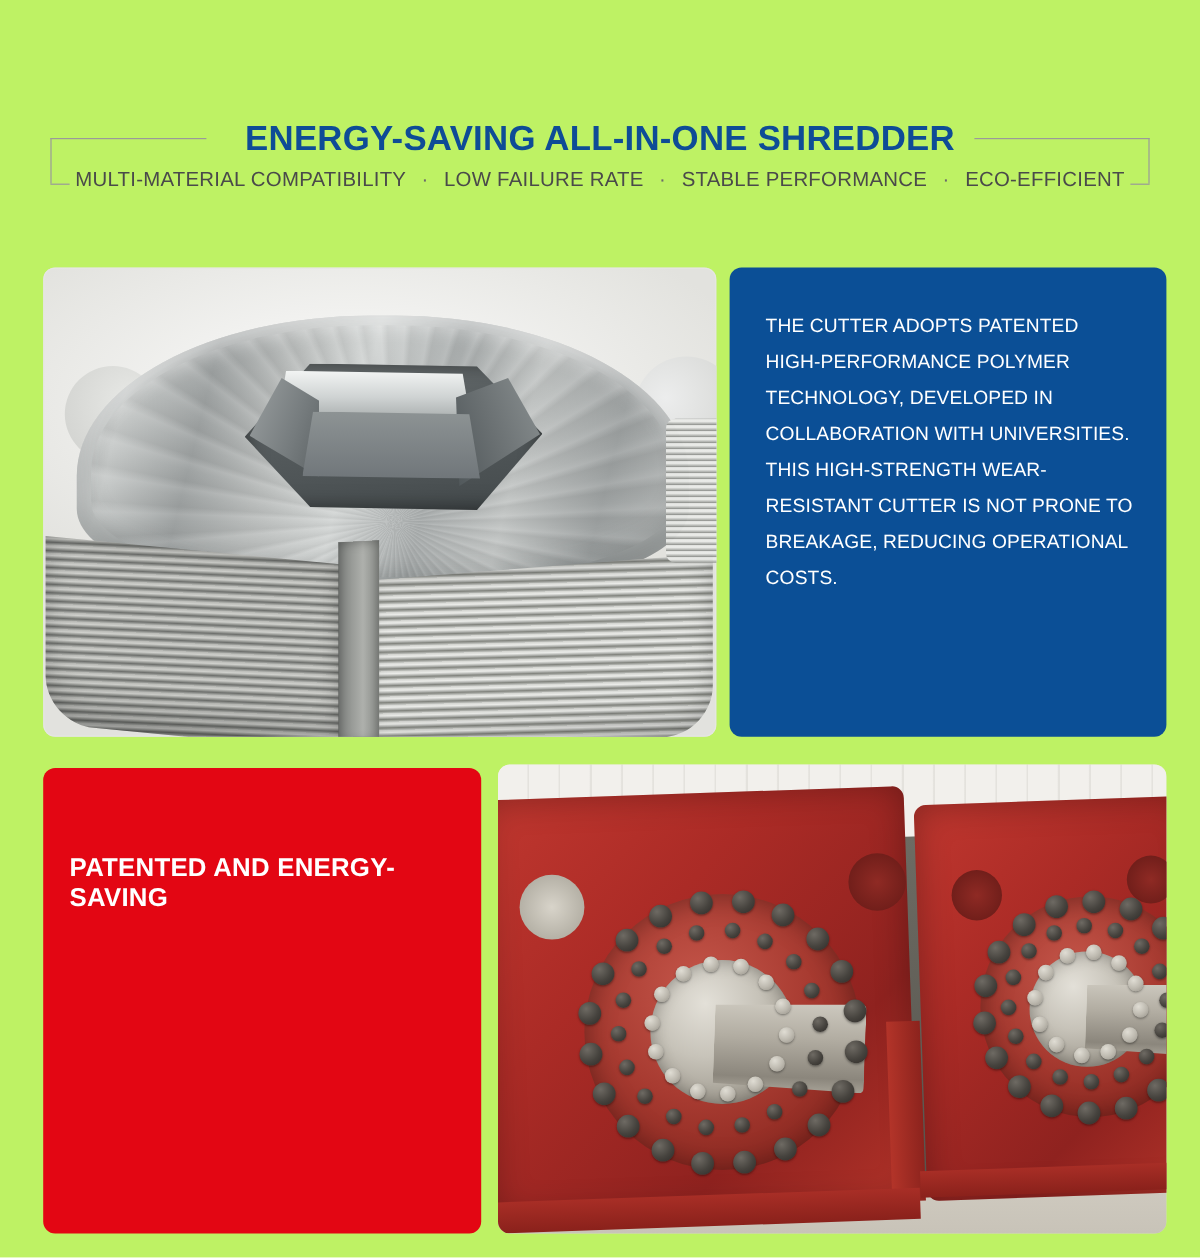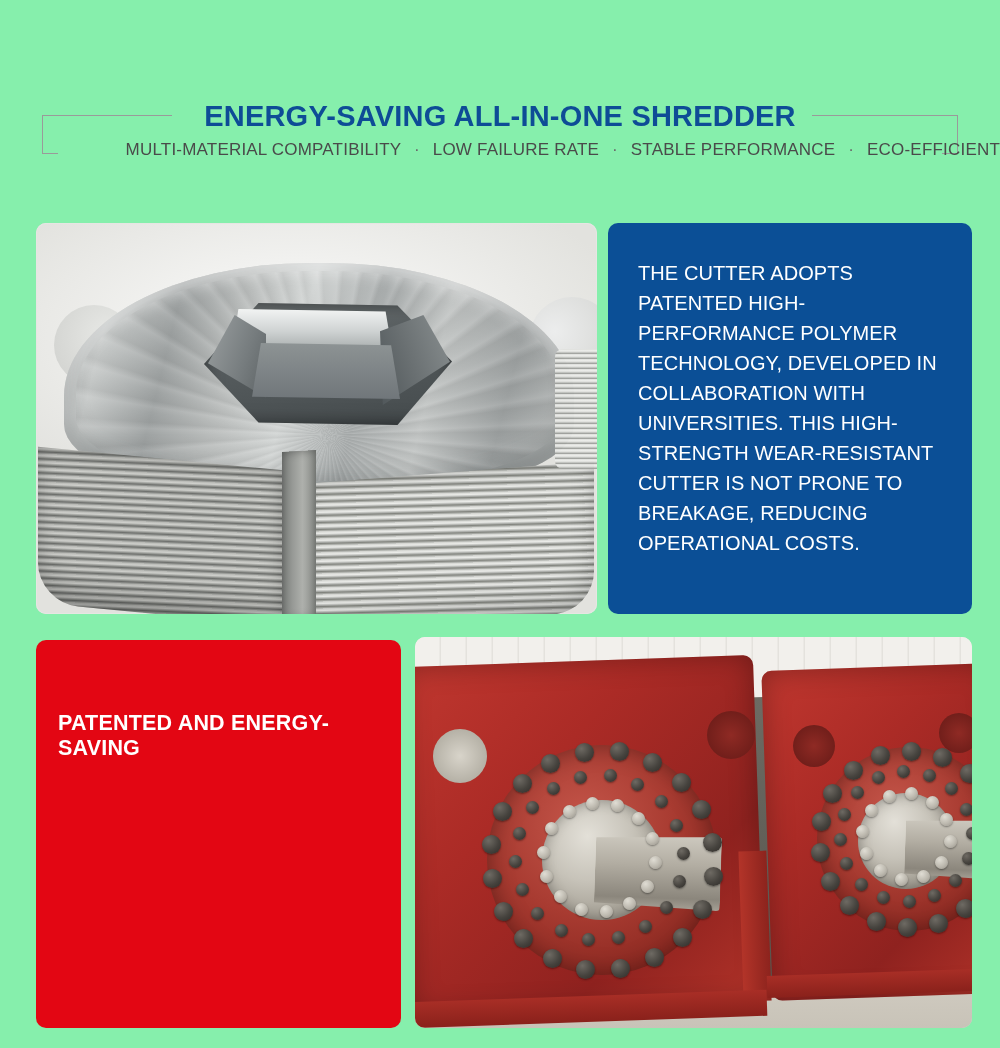--- a/index.html
+++ b/index.html
@@ -2,21 +2,21 @@
 <html><head>
 <meta charset="utf-8">
 <style>
   * { margin:0; padding:0; box-sizing:border-box; }
   html, body {
     width:1000px; height:1048px;
     background:#ffffff;
     font-family:"Liberation Sans", sans-serif;
     overflow:hidden;
   }
-  .page { position:relative; width:1000px; height:1048px; background:#86efac; }
+  .page { position:relative; width:1000px; height:1048px; background:#bef264; }
 
   
   .header { position:absolute; left:0; top:44px; width:1000px; height:126px; }
 
   .frame-line { position:absolute; background:#9a9a9a; }
   
   .fl-top-left   { left:42px;  top:71px;  width:130px; height:1px; }
   
   .fl-top-right  { left:812px; top:71px;  width:146px; height:1px; }
   
@@ -32,21 +32,21 @@
     position:absolute; left:0; top:56px; width:1000px;
     text-align:center;
     color:#0e4c96;
     font-size:29px;
     font-weight:bold;
     letter-spacing:0.2px;
     white-space:nowrap;
   }
   .subtitle {
     position:absolute; left:0; top:96px; width:1000px;
-    text-align:right;
+    text-align:center;
     color:#4a4a4a;
     font-size:17px;
     font-weight:400;
     letter-spacing:0.2px;
     white-space:nowrap;
   }
   .subtitle .sep { margin:0 8px; color:#6a6a6a; }
 
   
   .card { position:absolute; border-radius:10px; overflow:hidden; }
@@ -156,21 +156,21 @@
     left:608px; top:223px; width:364px; height:391px;
     background:#0b4f96;
     color:#ffffff;
     padding:35px 27px 0 30px;
   }
   .card-blue h2 {
     font-size:26px; font-weight:bold; letter-spacing:0.3px;
     margin-bottom:20px;
   }
   .card-blue p {
-    font-size:20px; line-height:30px; font-weight:400; letter-spacing:0.1px;
+    font-size:16px; line-height:30px; font-weight:400; letter-spacing:0.1px;
   }
 
   
   .card-red {
     left:36px; top:640px; width:365px; height:388px;
     background:#e30613;
     color:#ffffff;
     padding:0 22px 0 22px;
   }
   .card-red h2 {

